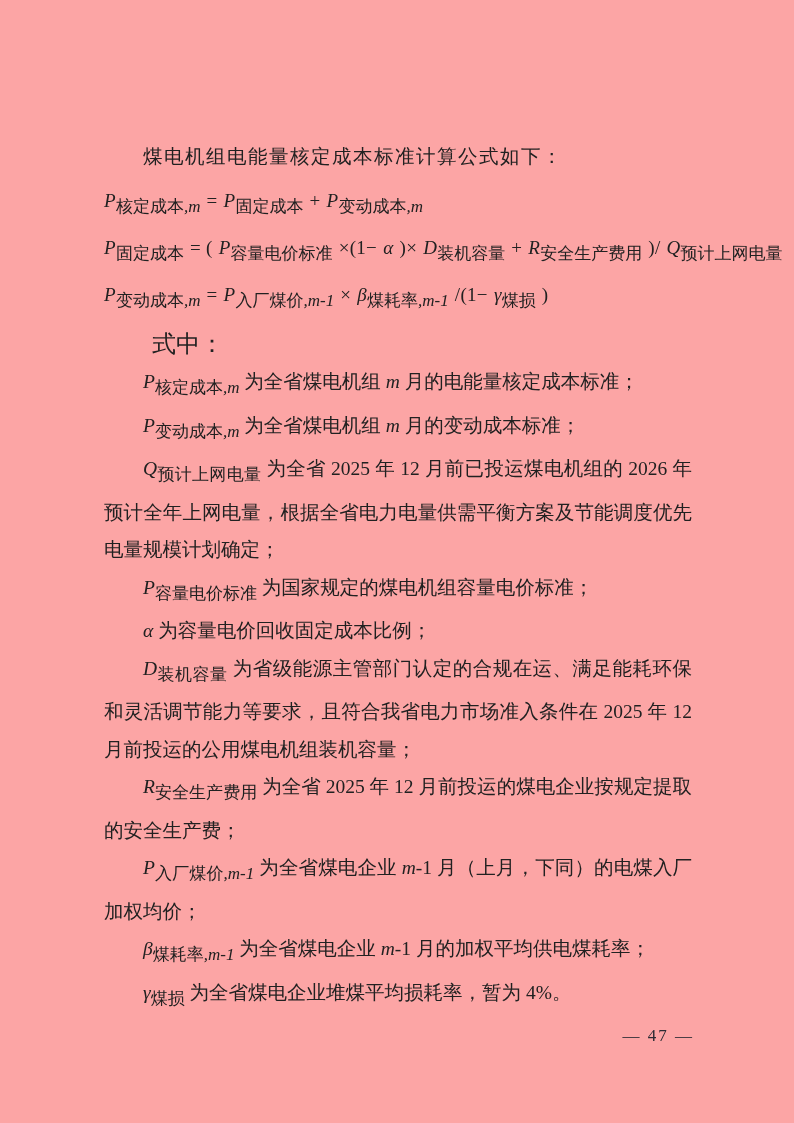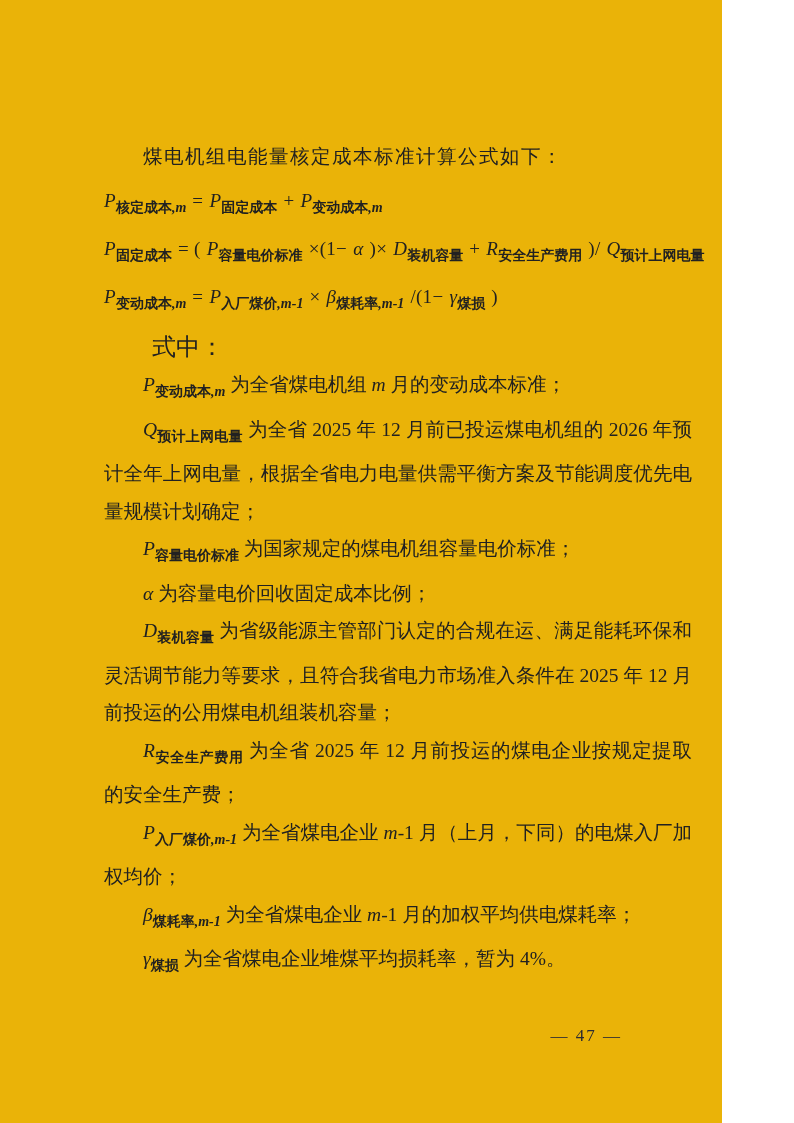--- a/index.html
+++ b/index.html
@@ -3,41 +3,40 @@
 <meta charset="utf-8">
 <style>
   * { margin:0; padding:0; box-sizing:border-box; }
   html, body { background:#ffffff; }
   body {
     width:794px; height:1123px;
     font-family:"Liberation Serif","DejaVu Serif",serif;
     color:#212121;
   }
   .page {
-    position:relative; width:722px; height:1123px;
-    background:#eab308; overflow:hidden;
+    position:relative; width:794px; height:1123px;
+    background:#fca5a5; overflow:hidden;
   }
   .content {
     position:absolute; left:104px; top:142px; width:588px;
   }
   .title {
     font-size:19.5px; line-height:30px; text-indent:2em;
     letter-spacing:1.5px; white-space:nowrap;
   }
   .formula-list { margin-top:8px; }
   .formula-line {
     font-size:19px; line-height:41px; white-space:nowrap;
     letter-spacing:0.3px;
   }
   .seg { display:inline; }
   .var { font-style:italic; font-family:"Liberation Serif","DejaVu Serif",serif; }
   .sub {
-    font-size:14px; vertical-align:-5px; letter-spacing:0;
+    font-size:17px; vertical-align:-5px; letter-spacing:0;
     font-style:normal;
-    font-weight:bold;
   }
   .sub.it { font-style:italic; }
   .op { padding:0 1px; }
   .where {
     font-size:24px; line-height:38px; text-indent:2em; margin-top:4px;
   }
   .definition-list p {
     font-size:19.5px; line-height:37.5px;
     text-align:justify; text-indent:2em;
   }
@@ -58,20 +57,21 @@
 
     <div class="formula-list">
         <div class="formula-line"><span class="seg var">P</span><span class="seg sub">核定成本</span><span class="seg sub it">,m</span><span class="seg op"> = </span><span class="seg var">P</span><span class="seg sub">固定成本</span><span class="seg op"> + </span><span class="seg var">P</span><span class="seg sub">变动成本</span><span class="seg sub it">,m</span></div>
         <div class="formula-line"><span class="seg var">P</span><span class="seg sub">固定成本</span><span class="seg op"> = ( </span><span class="seg var">P</span><span class="seg sub">容量电价标准</span><span class="seg op"> ×(1− </span><span class="seg var">α</span><span class="seg op"> )× </span><span class="seg var">D</span><span class="seg sub">装机容量</span><span class="seg op"> + </span><span class="seg var">R</span><span class="seg sub">安全生产费用</span><span class="seg op"> )/ </span><span class="seg var">Q</span><span class="seg sub">预计上网电量</span></div>
         <div class="formula-line"><span class="seg var">P</span><span class="seg sub">变动成本</span><span class="seg sub it">,m</span><span class="seg op"> = </span><span class="seg var">P</span><span class="seg sub">入厂煤价</span><span class="seg sub it">,m-1</span><span class="seg op"> × </span><span class="seg var">β</span><span class="seg sub">煤耗率</span><span class="seg sub it">,m-1</span><span class="seg op"> /(1− </span><span class="seg var">γ</span><span class="seg sub">煤损</span><span class="seg op"> )</span></div>
       </div>
 
     <p class="where">式中：</p>
 
     <div class="definition-list">
+        <p><span class="seg var">P</span><span class="seg sub">核定成本</span><span class="seg sub it">,m</span><span class="seg txt"> 为全省煤电机组 </span><span class="seg var">m</span><span class="seg txt"> 月的电能量核定成本标准；</span></p>
         <p><span class="seg var">P</span><span class="seg sub">变动成本</span><span class="seg sub it">,m</span><span class="seg txt"> 为全省煤电机组 </span><span class="seg var">m</span><span class="seg txt"> 月的变动成本标准；</span></p>
         <p><span class="seg var">Q</span><span class="seg sub">预计上网电量</span><span class="seg txt"> 为全省 2025 年 12 月前已投运煤电机组的 2026 年预计全年上网电量，根据全省电力电量供需平衡方案及节能调度优先电量规模计划确定；</span></p>
         <p><span class="seg var">P</span><span class="seg sub">容量电价标准</span><span class="seg txt"> 为国家规定的煤电机组容量电价标准；</span></p>
         <p><span class="seg var">α</span><span class="seg txt"> 为容量电价回收固定成本比例；</span></p>
         <p><span class="seg var">D</span><span class="seg sub">装机容量</span><span class="seg txt"> 为省级能源主管部门认定的合规在运、满足能耗环保和灵活调节能力等要求，且符合我省电力市场准入条件在 2025 年 12 月前投运的公用煤电机组装机容量；</span></p>
         <p><span class="seg var">R</span><span class="seg sub">安全生产费用</span><span class="seg txt"> 为全省 2025 年 12 月前投运的煤电企业按规定提取的安全生产费；</span></p>
         <p><span class="seg var">P</span><span class="seg sub">入厂煤价</span><span class="seg sub it">,m-1</span><span class="seg txt"> 为全省煤电企业 </span><span class="seg var">m</span><span class="seg txt">-1 月（上月，下同）的电煤入厂加权均价；</span></p>
         <p><span class="seg var">β</span><span class="seg sub">煤耗率</span><span class="seg sub it">,m-1</span><span class="seg txt"> 为全省煤电企业 </span><span class="seg var">m</span><span class="seg txt">-1 月的加权平均供电煤耗率；</span></p>
         <p><span class="seg var">γ</span><span class="seg sub">煤损</span><span class="seg txt"> 为全省煤电企业堆煤平均损耗率，暂为 4%。</span></p>
       </div>

